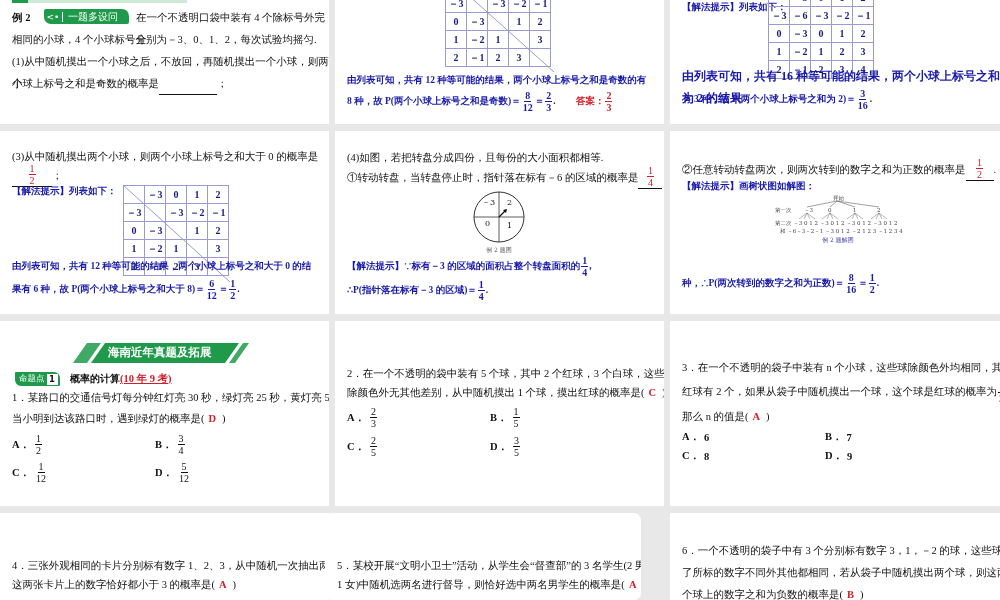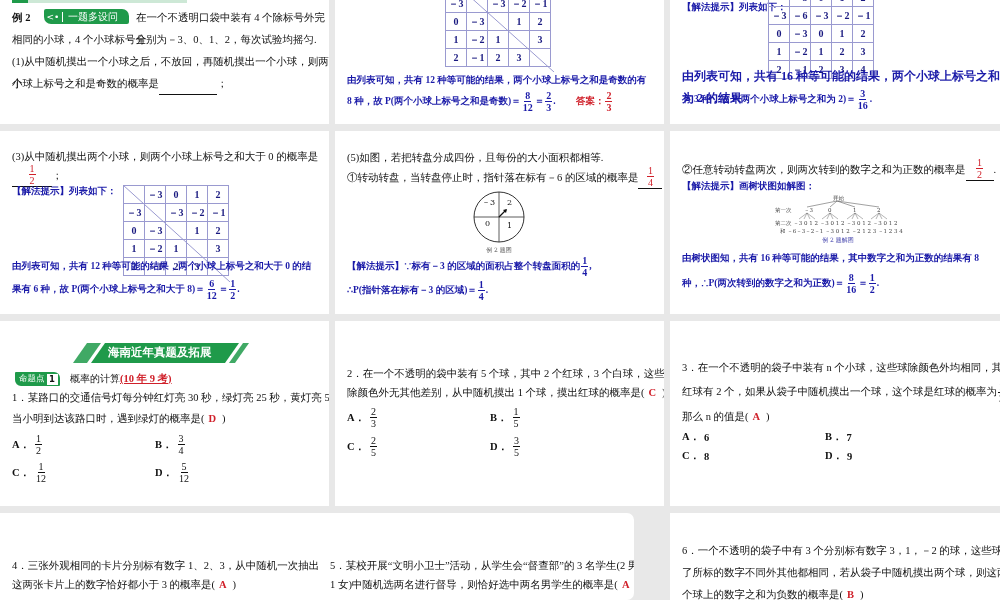--- a/index.html
+++ b/index.html
@@ -201,21 +201,21 @@
         <span class="num">6</span>
         <span class="den">12</span>
       </span><span>＝</span><span class="frac">
         <span class="num">1</span>
         <span class="den">2</span>
       </span>.
   </div>
 </div>
 
 <div class="panel" style="left:335px;top:131px;width:329px;height:183px;">
-  <div class="t" style="position:absolute;left:12px;top:16px;">(5)如图，若把转盘分成四份，且每份的大小面积都相等.</div>
+  <div class="t" style="position:absolute;left:12px;top:16px;">(4)如图，若把转盘分成四份，且每份的大小面积都相等.</div>
   <div class="t" style="position:absolute;left:12px;top:34px;white-space:nowrap;">
     <span>①转动转盘，当转盘停止时，指针落在标有－6 的区域的概率是</span><span class="blank" style="min-width:24px;line-height:11px;"><span class="frac red">
           <span class="num">1</span>
           <span class="den">4</span>
         </span></span><span>；</span>
   </div>
   <svg style="position:absolute;left:138px;top:60px;" width="52" height="52" viewBox="0 0 52 52">
     <circle cx="26" cy="26" r="25" fill="none" stroke="#333" stroke-width="1"></circle>
     <line x1="26" y1="1" x2="26" y2="51" stroke="#333" stroke-width="0.8"></line>
     <line x1="1" y1="26" x2="51" y2="26" stroke="#333" stroke-width="0.8"></line>
@@ -260,21 +260,20 @@
     </svg>
     <div style="position:absolute;left:0;top:12px;">第一次</div>
     <div style="position:absolute;left:29px;top:12px;">－3</div>
     <div style="position:absolute;left:53px;top:12px;">0</div>
     <div style="position:absolute;left:78px;top:12px;">1</div>
     <div style="position:absolute;left:102px;top:12px;">2</div>
     <div style="position:absolute;left:0;top:25px;white-space:nowrap;"><span>第二次</span> <span>－3 0 1 2   －3 0 1 2   －3 0 1 2   －3 0 1 2</span></div>
     <div style="position:absolute;left:5px;top:33px;white-space:nowrap;"><span>和</span>  <span>－6－3－2－1 －3 0 1 2  －2 1 2 3  －1 2 3 4</span></div>
   </div>
   <div class="caption" style="position:absolute;left:138px;top:105px;width:60px;color:#3a3aa8;">例 2 题解图</div>
-  <div class="t blue" style="position:absolute;left:12px;top:116px;font-size:9.5px;">由树状图知，共有 16 种等可能的结果，其中数字之和为正数的结果有 8</div>
   <div class="t blue" style="position:absolute;left:12px;top:141px;font-size:9.5px;white-space:nowrap;">
     <span>种，∴P(两次转到的数字之和为正数)＝</span><span class="frac">
         <span class="num">8</span>
         <span class="den">16</span>
       </span><span>＝</span><span class="frac">
         <span class="num">1</span>
         <span class="den">2</span>
       </span>.
   </div>
 </div>
@@ -284,21 +283,21 @@
     <div style="position:absolute;left:0;top:0;width:14px;height:20px;background:#1f9a4a;transform:skewX(-35deg);opacity:0.85;"></div>
     <div style="position:absolute;left:18px;top:0;width:134px;height:20px;background:#1f9a4a;transform:skewX(-35deg);"></div>
     <div style="position:absolute;left:156px;top:0;width:6px;height:20px;background:#1f9a4a;transform:skewX(-35deg);opacity:0.85;"></div>
     <div style="position:absolute;left:28px;top:2px;width:120px;color:#fff;font-family:'DejaVu Sans',sans-serif;font-size:11.5px;font-weight:bold;">海南近年真题及拓展</div>
   </div>
   <div class="green-tag" style="left:15px;top:51px;width:45px;height:14px;padding-left:4px;border-radius:1px 6px 1px 6px;">
     <span style="font-size:8.5px;">命题点</span>
     <span style="display:inline-block;background:#fff;color:#111;font-size:8.5px;width:11px;text-align:center;margin-left:2px;line-height:11px;font-weight:bold;">1</span>
   </div>
   <div class="t" style="position:absolute;left:70px;top:47px;white-space:nowrap;">
-    <span style="font-weight:normal;font-family:'DejaVu Sans',sans-serif;font-size:10px;text-align:center;">概率的计算</span><span class="red" style="font-weight:bold;text-decoration:underline;">(10 年 9 考)</span>
+    <span style="font-weight:bold;font-family:'DejaVu Sans',sans-serif;font-size:10px;text-align:center;">概率的计算</span><span class="red" style="font-weight:bold;text-decoration:underline;">(10 年 9 考)</span>
   </div>
   <div class="t" style="position:absolute;left:12px;top:66px;white-space:nowrap;">1．某路口的交通信号灯每分钟红灯亮 30 秒，绿灯亮 25 秒，黄灯亮 5 秒，</div>
   <div class="t" style="position:absolute;left:12px;top:87px;white-space:nowrap;">
     <span>当小明到达该路口时，遇到绿灯的概率是(</span><span class="red" style="font-weight:bold;margin:0 6px 0 4px;">D</span><span>)</span>
   </div>
   <div class="choice" style="left:12px;top:112px;">
       <b>A．</b>
       <span class="frac">
         <span class="num">1</span>
         <span class="den">2</span>
@@ -391,21 +390,21 @@
     </div>
 </div>
 
 <div class="panel" style="left:0;top:513px;width:329px;height:87px;">
   <div class="t" style="position:absolute;left:12px;top:42px;white-space:nowrap;">4．三张外观相同的卡片分别标有数字 1、2、3，从中随机一次抽出两张，</div>
   <div class="t" style="position:absolute;left:12px;top:61px;white-space:nowrap;">
     <span>这两张卡片上的数字恰好都小于 3 的概率是(</span><span class="red" style="font-weight:bold;margin:0 6px 0 4px;">A</span><span>)</span>
   </div>
 </div>
 
-<div class="panel" style="left:318px;top:513px;width:316px;height:87px;border-radius:7px;">
+<div class="panel" style="left:325px;top:513px;width:316px;height:87px;border-radius:7px;">
   <div class="t" style="position:absolute;left:12px;top:42px;white-space:nowrap;">5．某校开展“文明小卫士”活动，从学生会“督查部”的 3 名学生(2 男</div>
   <div class="t" style="position:absolute;left:12px;top:61px;white-space:nowrap;">
     <span>1 女)中随机选两名进行督导，则恰好选中两名男学生的概率是(</span><span class="red" style="font-weight:bold;margin:0 6px 0 4px;">A</span><span>)</span>
   </div>
 </div>
 
 <div class="panel" style="left:670px;top:513px;width:330px;height:87px;">
   <div class="t" style="position:absolute;left:12px;top:27px;white-space:nowrap;">6．一个不透明的袋子中有 3 个分别标有数字 3，1，－2 的球，这些球除</div>
   <div class="t" style="position:absolute;left:12px;top:49px;white-space:nowrap;">了所标的数字不同外其他都相同，若从袋子中随机摸出两个球，则这两</div>
   <div class="t" style="position:absolute;left:12px;top:71px;white-space:nowrap;">

